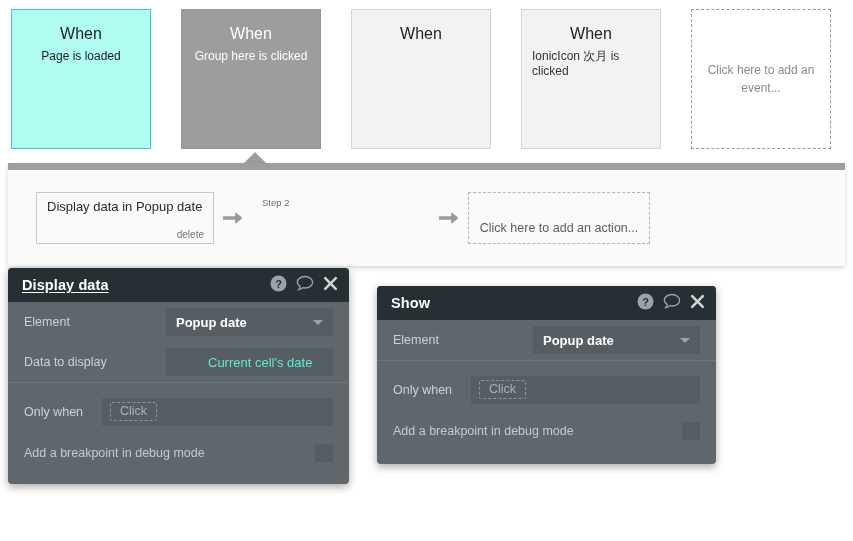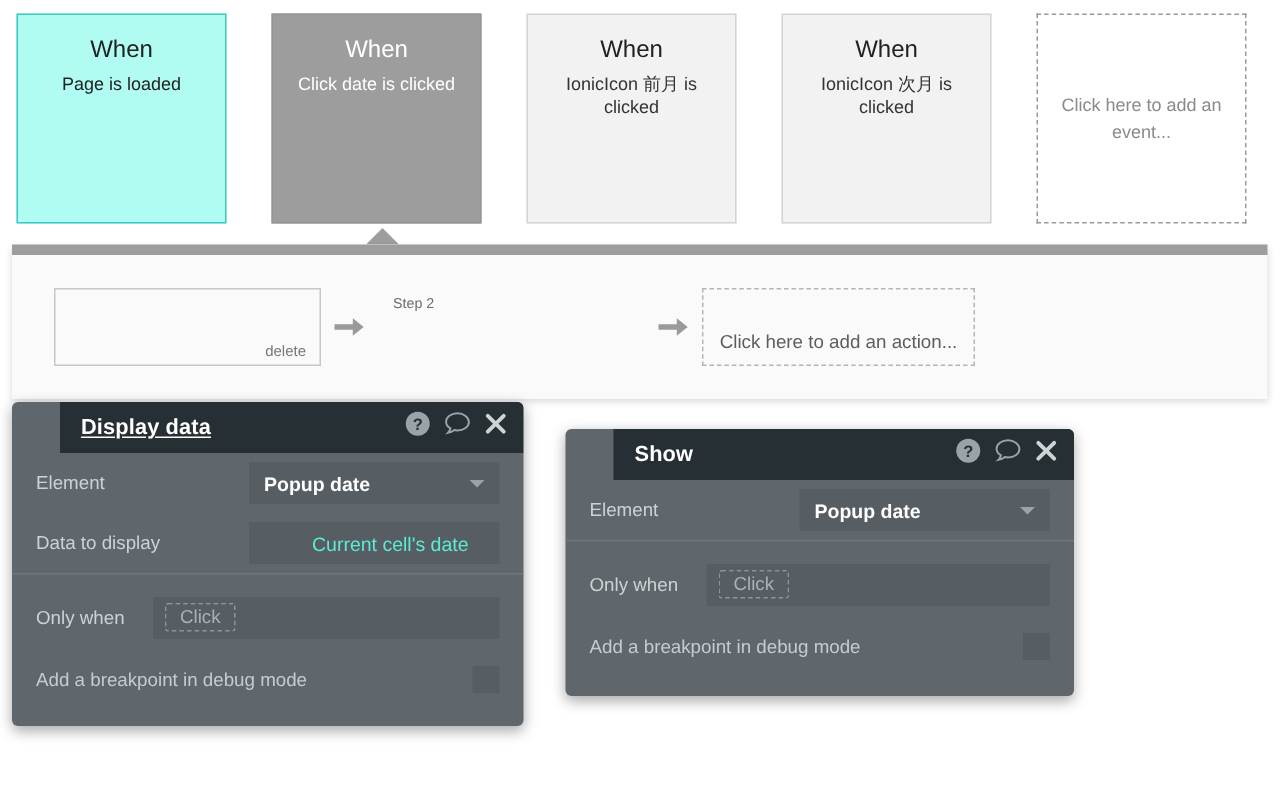--- a/index.html
+++ b/index.html
@@ -45,21 +45,21 @@
     cursor: pointer;
   }
   .event-card .when-label {
     font-size: 16px;
     line-height: 20px;
     margin-bottom: 5px;
   }
   .event-card .event-desc {
     font-size: 12px;
     line-height: 15px;
-    text-align: center;
+    text-align: left;
     padding: 0 10px;
   }
 
   
   #event-card-0 {
     left: 11px;
     background: #b0fcf2;
     border: 1px solid #3ec8c0;
   }
   #event-card-0 .when-label { color: #222222; }
@@ -209,21 +209,20 @@
     border-radius: 4px;
     box-shadow: 0 3px 9px rgba(0,0,0,0.34);
     overflow: hidden;
   }
   .prop-header {
     height: 34px;
     background: #262f33;
     display: flex;
     align-items: center;
     padding: 0 11px 0 14px;
-    margin-left: 32px;
   }
   .prop-title {
     flex: 1 1 auto;
     color: #ffffff;
     font-size: 14.5px;
     font-weight: bold;
     letter-spacing: 0.1px;
   }
   .prop-title.underlined {
     text-decoration: underline;
@@ -361,46 +360,46 @@
 
   <div id="events-row">
 
     <div class="event-card" id="event-card-0">
       <div class="when-label">When</div>
       <div class="event-desc">Page is loaded</div>
     </div>
 
     <div class="event-card" id="event-card-1">
       <div class="when-label">When</div>
-      <div class="event-desc">Click date is clicked</div>
+      <div class="event-desc">Group here is clicked</div>
     </div>
 
     <div class="event-card" id="event-card-2">
       <div class="when-label">When</div>
-      <div class="event-desc">IonicIcon 前月 is clicked</div>
     </div>
 
     <div class="event-card" id="event-card-3">
       <div class="when-label">When</div>
       <div class="event-desc">IonicIcon 次月 is clicked</div>
     </div>
 
     <div id="event-card-add">
       <div class="add-text">Click here to add an event...</div>
     </div>
   </div>
 
   <div id="actions-pointer"></div>
 
   <div id="actions-panel">
     <div id="actions-topbar"></div>
 
     <div id="steps-strip">
 
       <div class="step-box framed">
+        <div class="step-title">Display data in Popup date</div>
         <div class="step-delete">delete</div>
       </div>
 
       <div class="step-arrow">
         <svg width="22" height="18" viewBox="0 0 22 18" aria-hidden="true">
           <path d="M1 7.2 h12.2 V3.1 L20.5 9 l-7.3 5.9 V10.8 H1 Z" fill="#9a9a9a"></path>
         </svg>
       </div>
 
       <div class="step-box">

